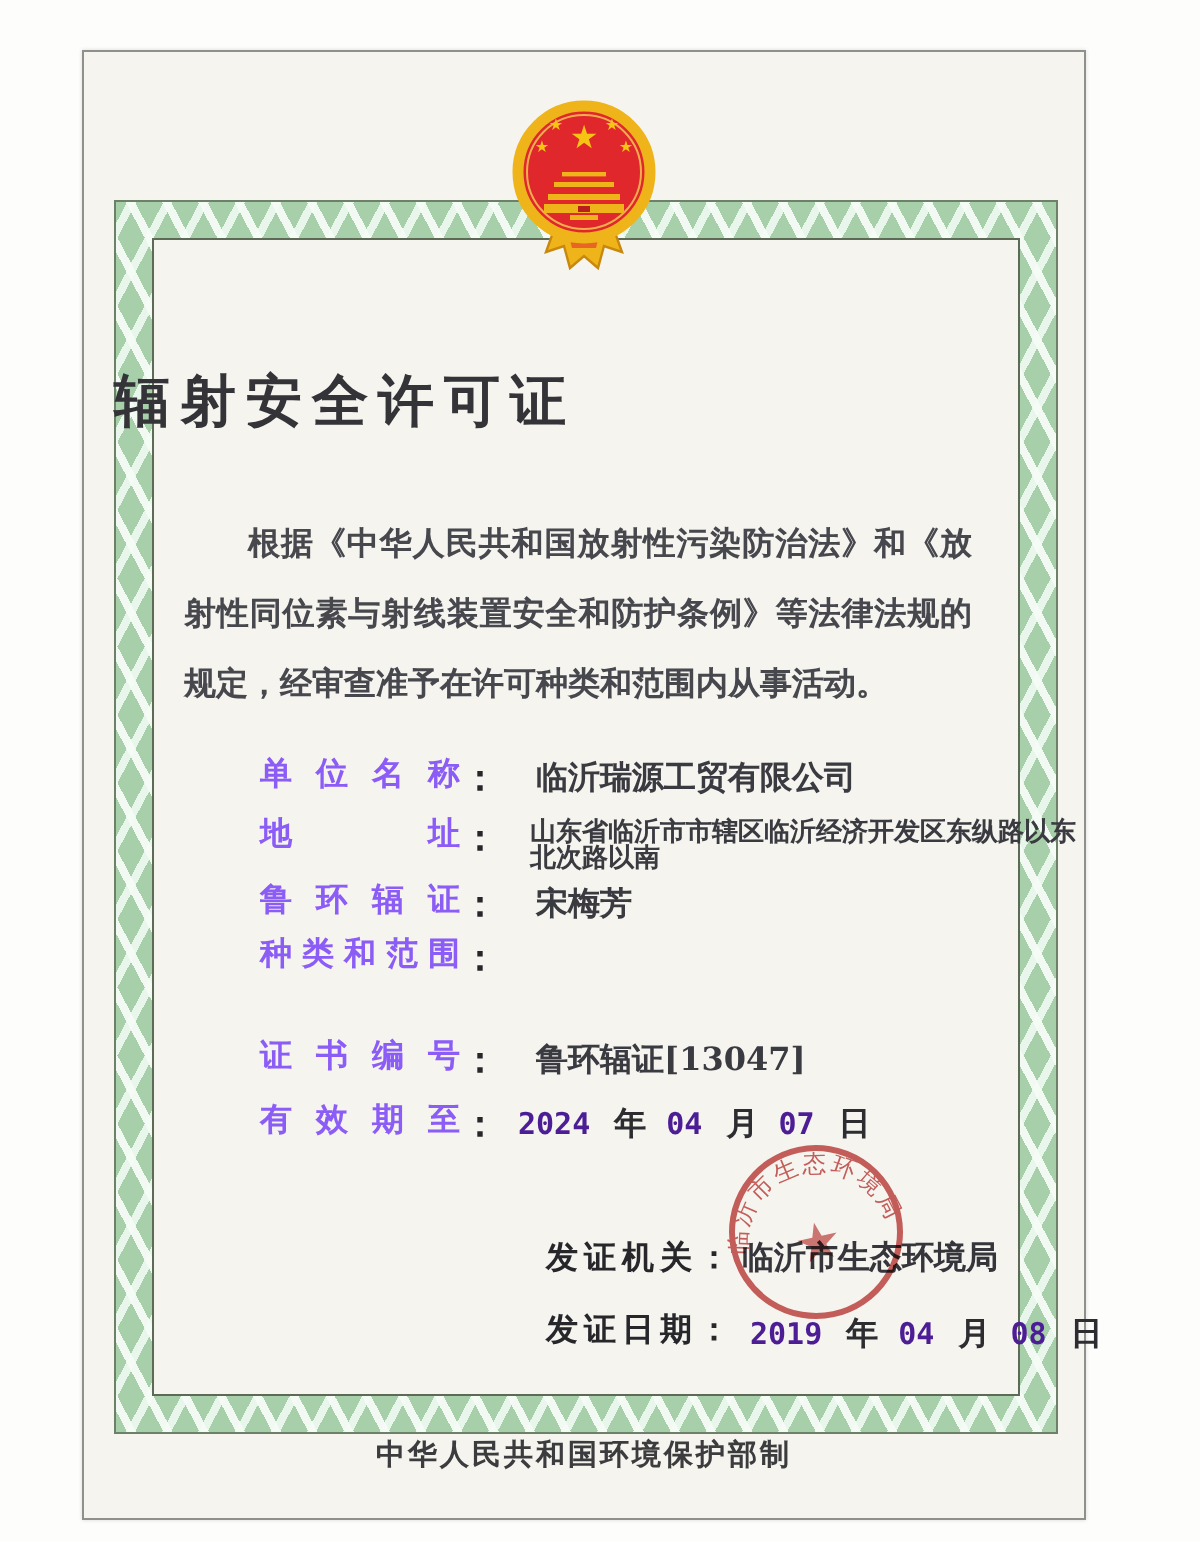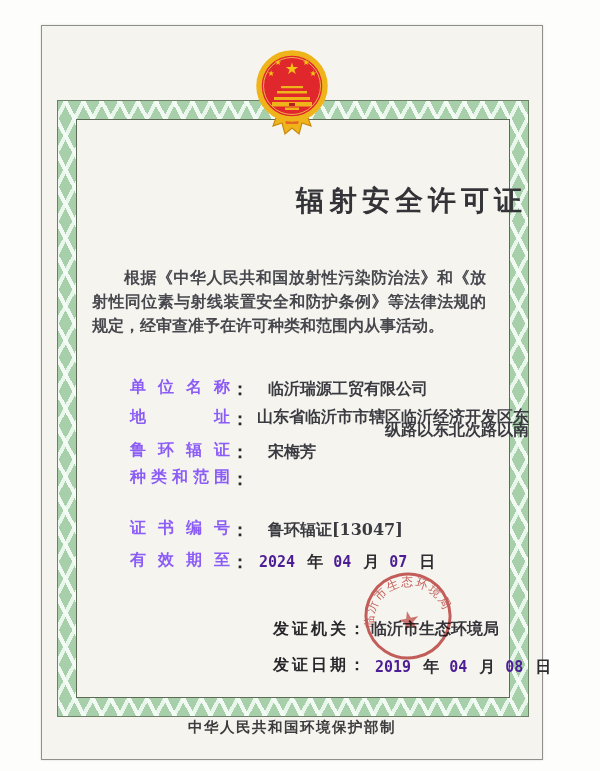--- a/index.html
+++ b/index.html
@@ -22,35 +22,35 @@
            repeating-linear-gradient(118deg,
              rgba(255,255,255,0) 0 5px, rgba(240,250,242,.9) 5px 9px,
              rgba(255,255,255,0) 9px 16px);
          border:1px solid #6d8168;}
   .frame-inner{position:absolute;inset:18px;background:#f5f4ef;
                border:1px solid #5d6a55;}
 
   .emblem{position:absolute;left:208px;top:20px;width:84px;height:106px;z-index:3;}
 
   .title{position:absolute;top:156px;left:15px;width:470px;margin:0;
-         text-align:right;font-size:28px;font-weight:bold;
+         text-align:left;font-size:28px;font-weight:bold;
          letter-spacing:5px;color:#333338;z-index:2;}
 
-  .body-text{position:absolute;top:240px;left:50px;width:394px;margin:0;
-             font-size:16px;line-height:24px;text-indent:32px;
+  .body-text{position:absolute;top:228px;left:50px;width:394px;margin:0;
+             font-size:16px;line-height:35px;text-indent:32px;
              font-weight:600;color:#47474e;z-index:2;text-align:justify;}
 
   .row{position:absolute;left:88px;display:flex;align-items:flex-start;
        color:#2f2f33;z-index:2;white-space:nowrap;}
   .lbl{display:inline-block;width:100px;font-size:16px;font-weight:bold;
        color:#8b5cf6;text-align:justify;text-align-last:justify;}
   .colon{font-size:18px;font-weight:bold;color:#27272b;margin-left:1px;}
   .val{font-size:16px;font-weight:600;color:#3a3a41;margin-left:19px;padding-top:2px;}
-  .val-small{font-size:16px;line-height:12.5px;width:280px;margin-left:0;
-             padding-top:4px;font-weight:600;color:#3a3a41;white-space:normal;text-align:right;}
+  .val-small{font-size:13px;line-height:12.5px;width:280px;margin-left:16px;
+             padding-top:4px;font-weight:600;color:#3a3a41;white-space:normal;}
 
   .num{font-family:"DejaVu Sans Mono",monospace;font-size:15px;font-weight:bold;
        color:#4c1d95;margin-left:10px;padding-top:3px;}
   .unit{font-size:16px;font-weight:bold;color:#2c2c31;margin-left:12px;padding-top:2px;}
 
   .row-issuer{left:231px;}
   .lbl-issuer{font-size:16px;font-weight:bold;letter-spacing:3px;color:#27272b;text-align:right;}
   .colon-sm{font-size:16px;font-weight:bold;color:#27272b;}
   .val-issuer{font-size:16px;font-weight:bold;color:#35353b;margin-left:6px;}
 

